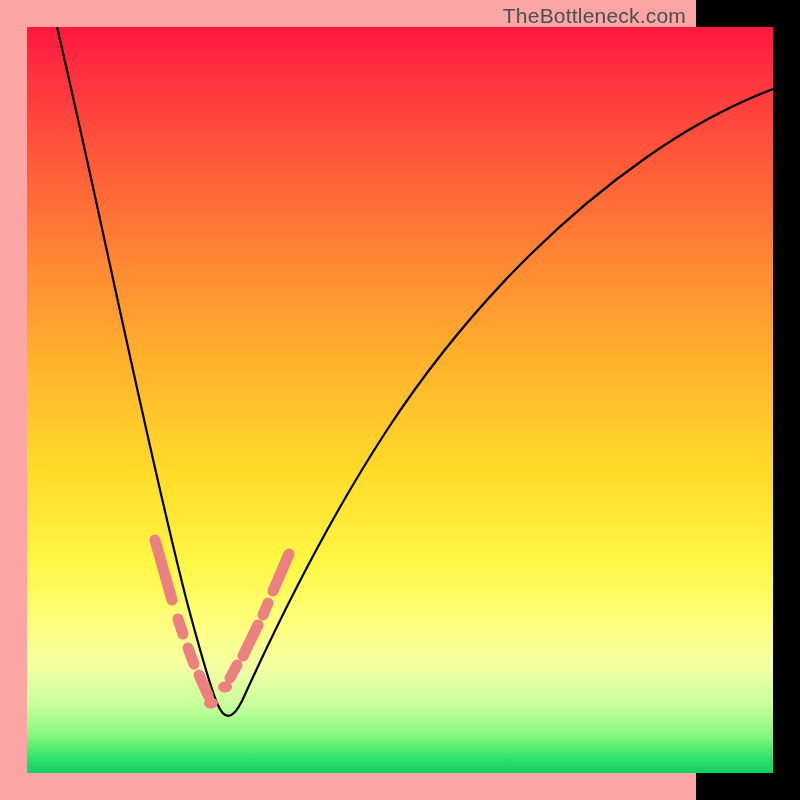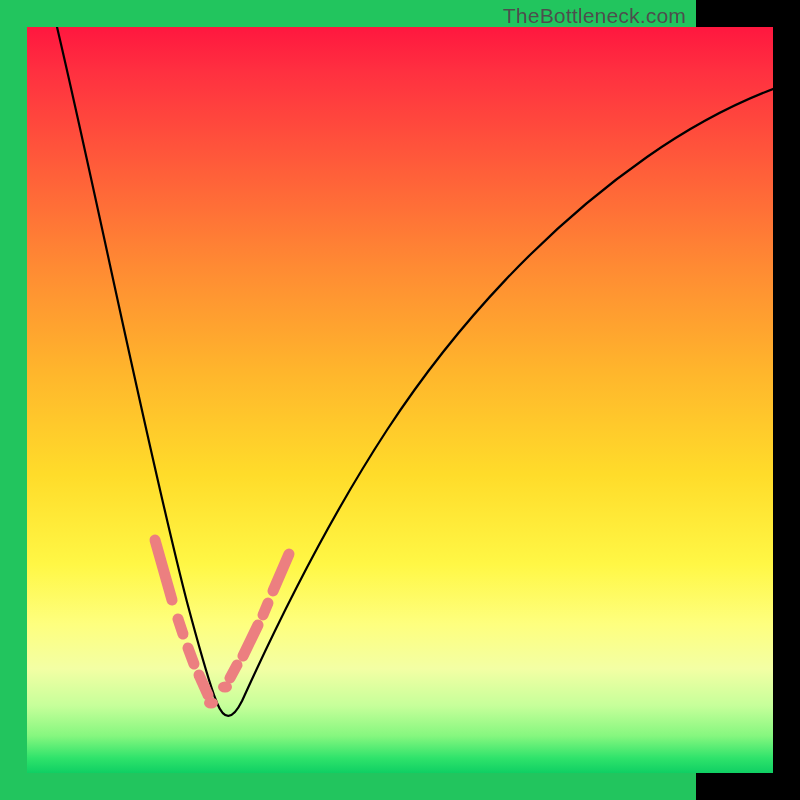--- a/index.html
+++ b/index.html
@@ -8,21 +8,21 @@
     width: 800px;
     height: 800px;
     overflow: hidden;
     background: #000;
     font-family: Arial, Helvetica, sans-serif;
   }
   .frame {
     position: absolute;
     left: 0; top: 0;
     width: 696px; height: 800px;
-    background: #22c55e;
+    background: #fca5a5;
   }
   .plot {
     position: absolute;
     left: 27px;
     top: 27px;
     width: 746px;
     height: 746px;
     
     background: linear-gradient(to bottom,
       #ff173f 0%,

